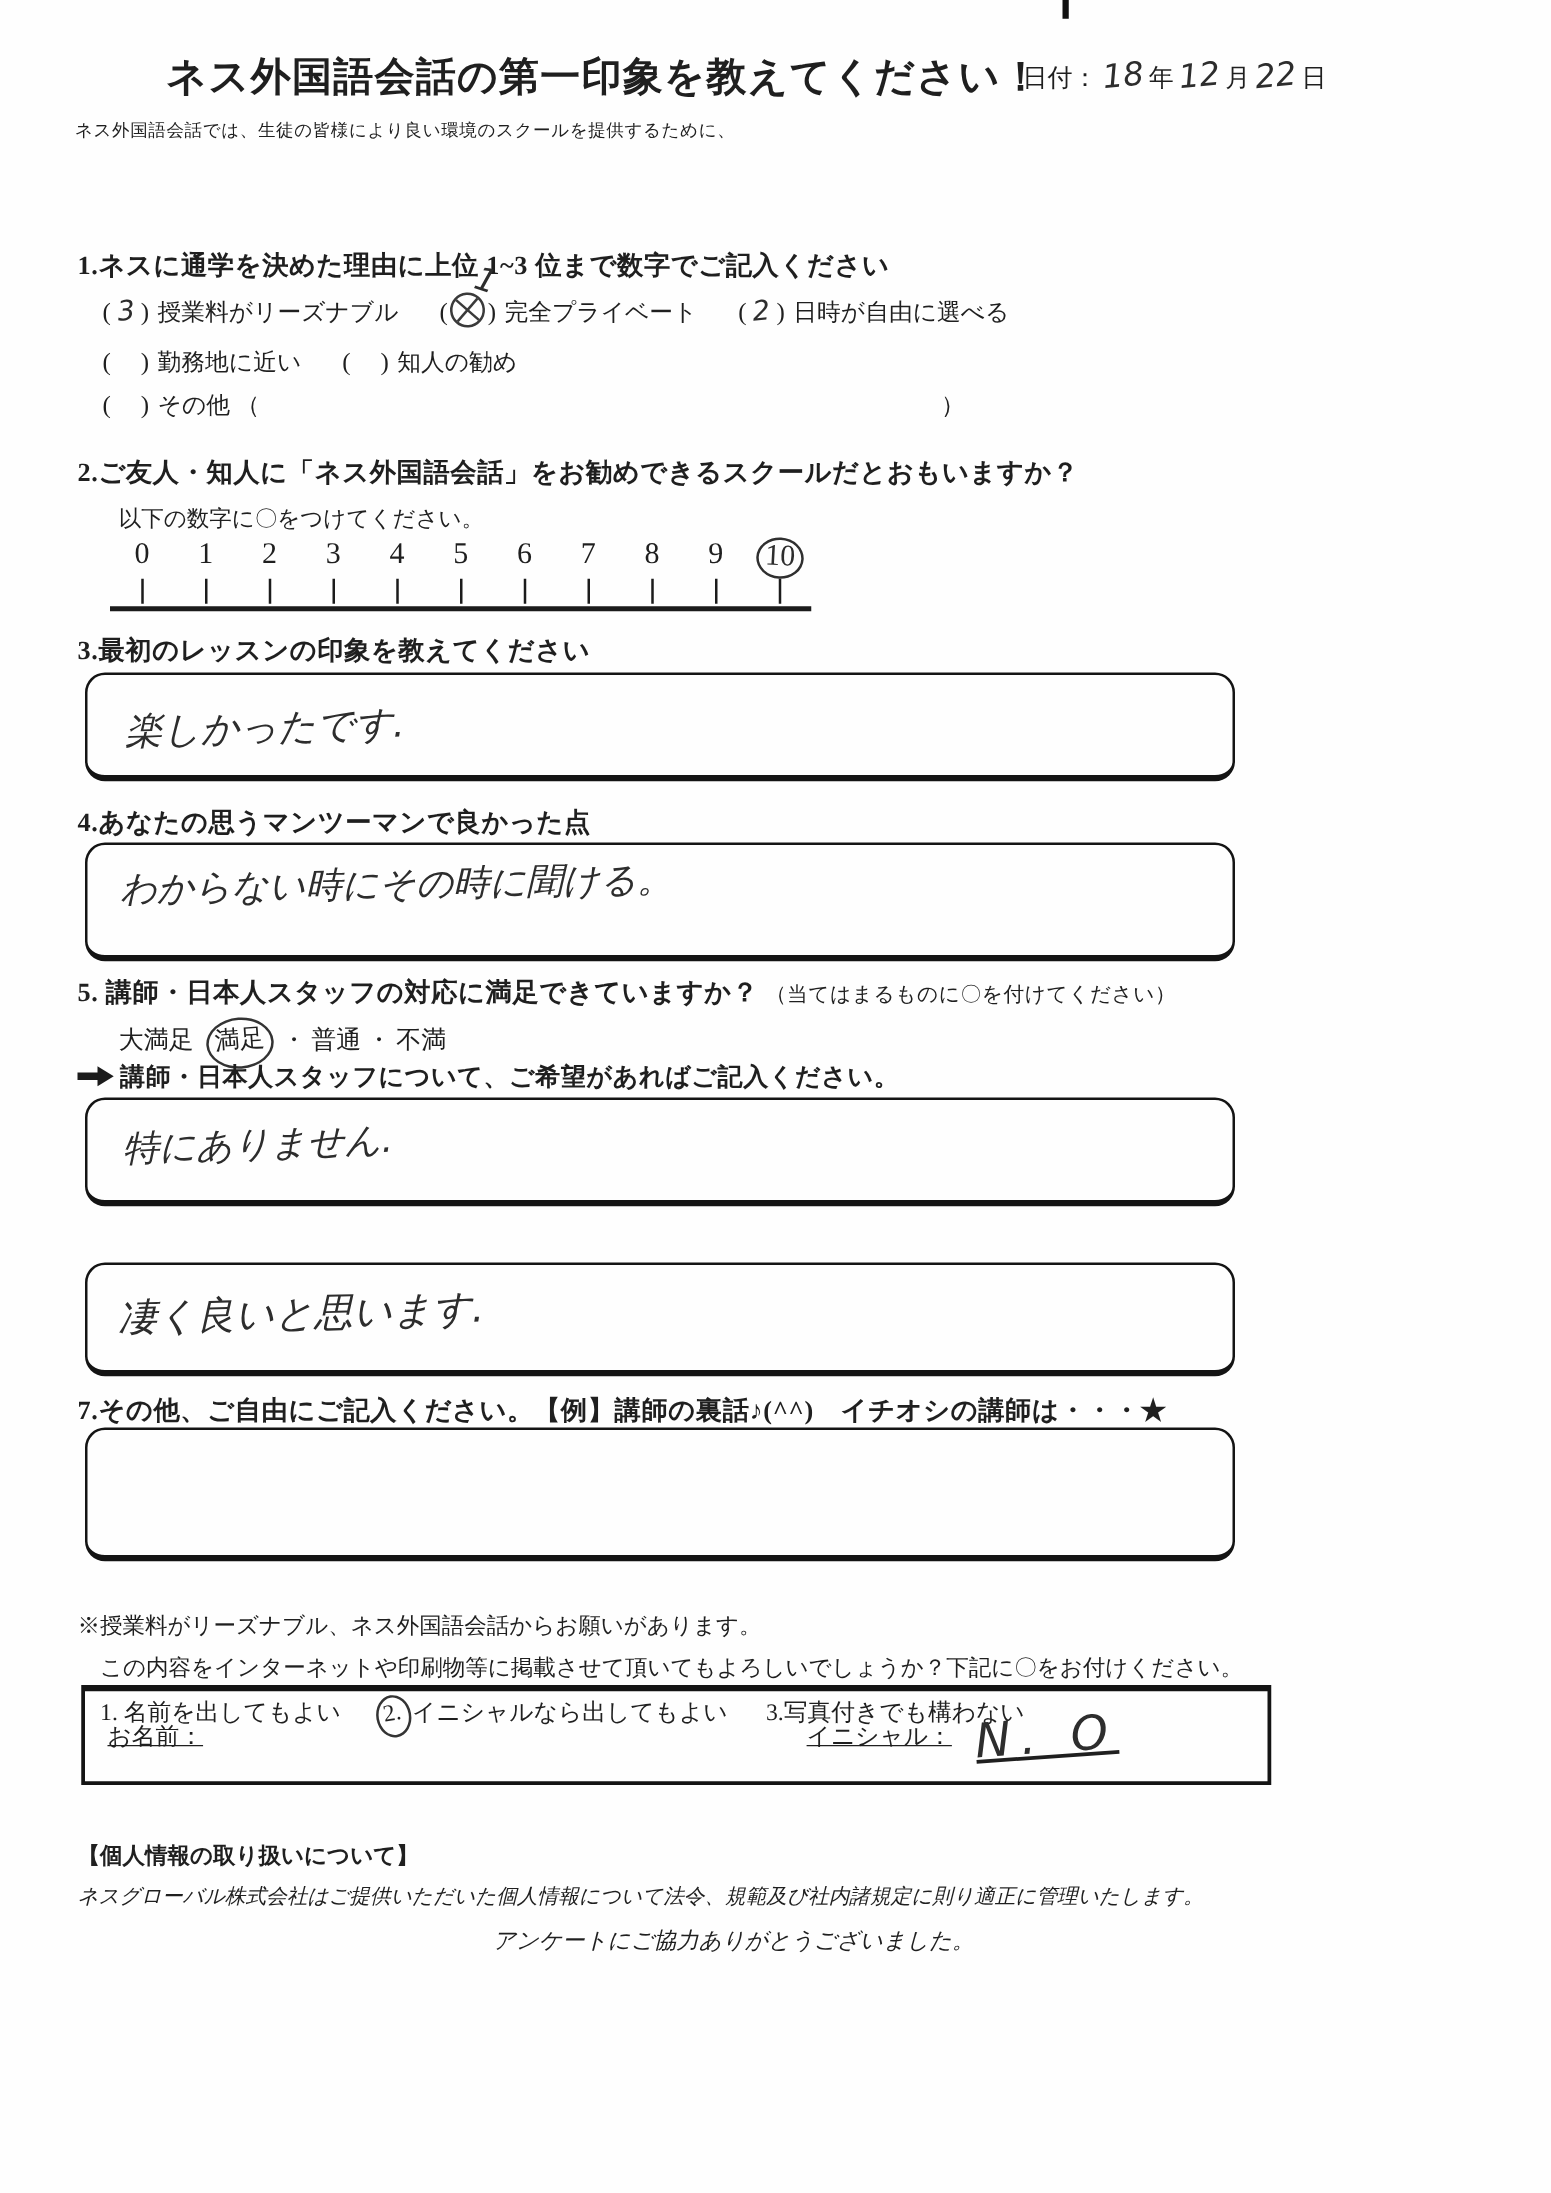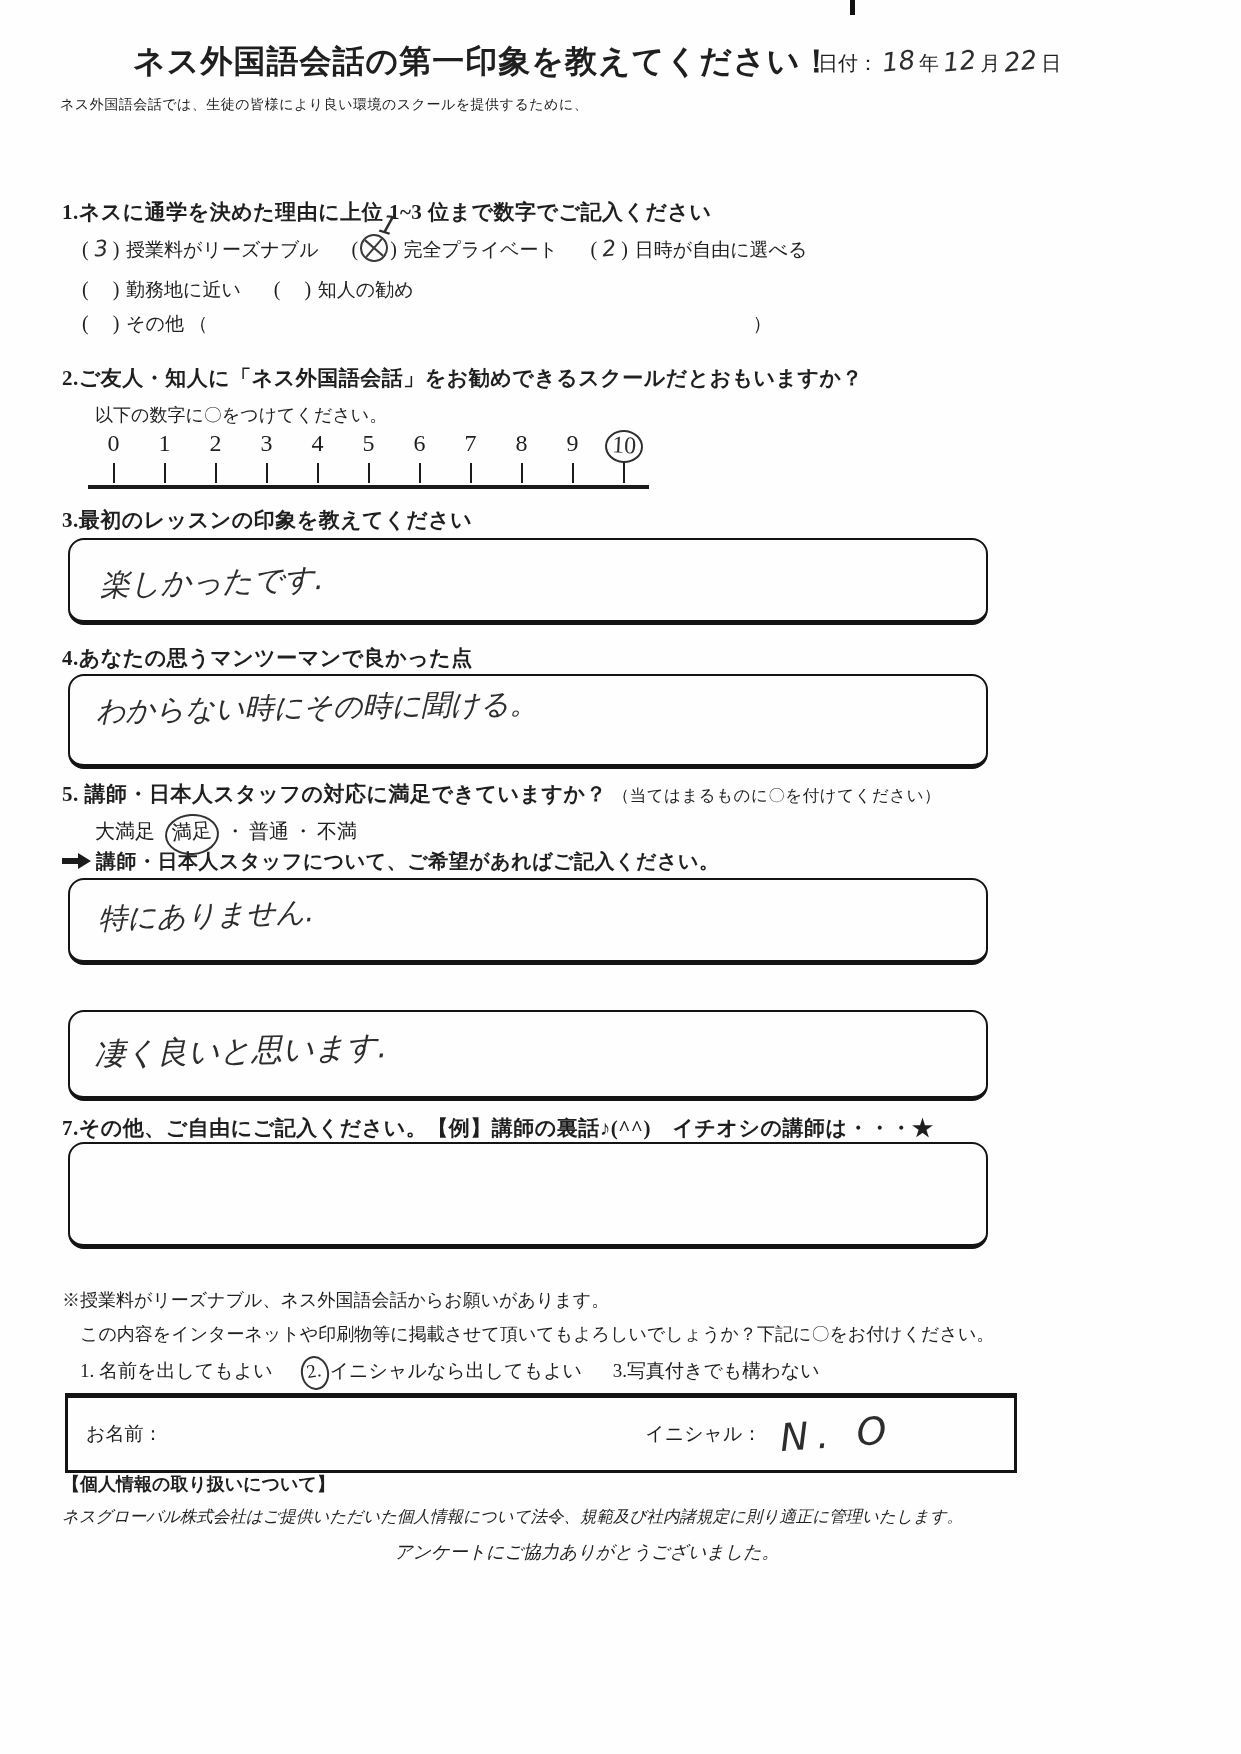--- a/index.html
+++ b/index.html
@@ -216,21 +216,21 @@
 
   <div class="abs print" style="left:62px;top:1288px;font-size:18px;">※授業料がリーズナブル、ネス外国語会話からお願いがあります。</div>
   <div class="abs print" style="left:80px;top:1322px;font-size:18px;">この内容をインターネットや印刷物等に掲載させて頂いてもよろしいでしょうか？下記に〇をお付けください。</div>
   <div class="abs pubrow" style="left:80px;top:1356px;">
     <span class="pub-num">1.</span>
     <span style="margin-right:24px;">名前を出してもよい</span>
     <span class="circle-num"><span class="pub-num">2.</span></span><span style="margin-right:26px;text-align:center;">イニシャルなら出してもよい</span>
     <span class="pub-num">3.</span><span>写真付きでも構わない</span>
   </div>
 
-  <div class="abs namebox" style="left:65px;top:1393px;width:946px;height:72px;">
+  <div class="abs namebox" style="left:65px;top:1348px;width:946px;height:72px;text-decoration:underline;">
     <span class="name-label">お名前：</span>
     <span class="initial-label">イニシャル：</span>
     <span class="hw initial-value">N. O</span>
   </div>
 
   <div class="abs privacy-head" style="left:62px;top:1472px;">【個人情報の取り扱いについて】</div>
   <div class="abs privacy-body" style="left:62px;top:1506px;font-style:italic;">ネスグローバル株式会社はご提供いただいた個人情報について法令、規範及び社内諸規定に則り適正に管理いたします。</div>
   <div class="abs thanks" style="left:62px;top:1540px;">アンケートにご協力ありがとうございました。</div>
 
 </div>

